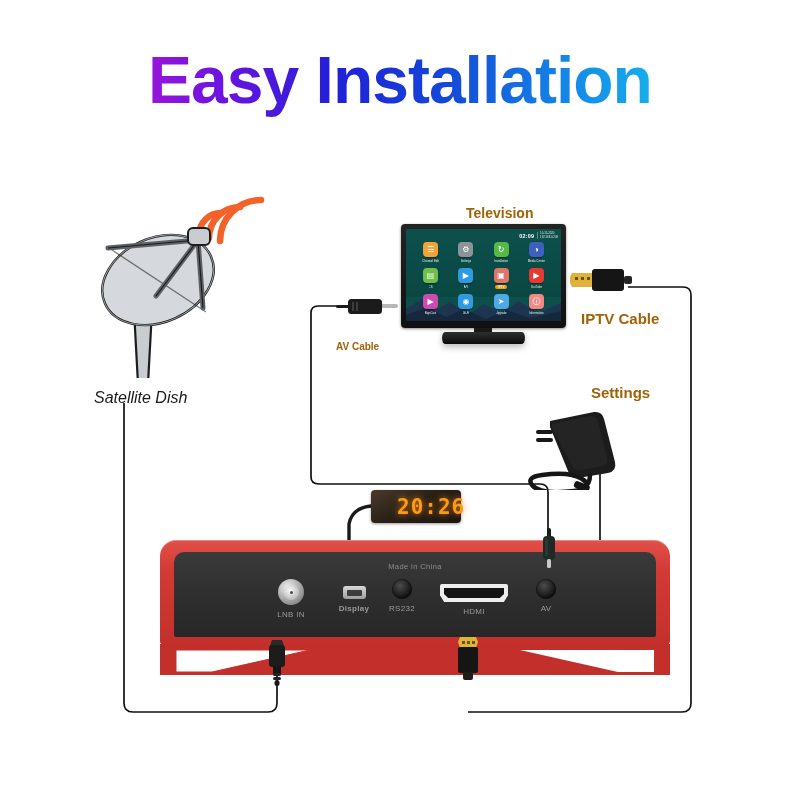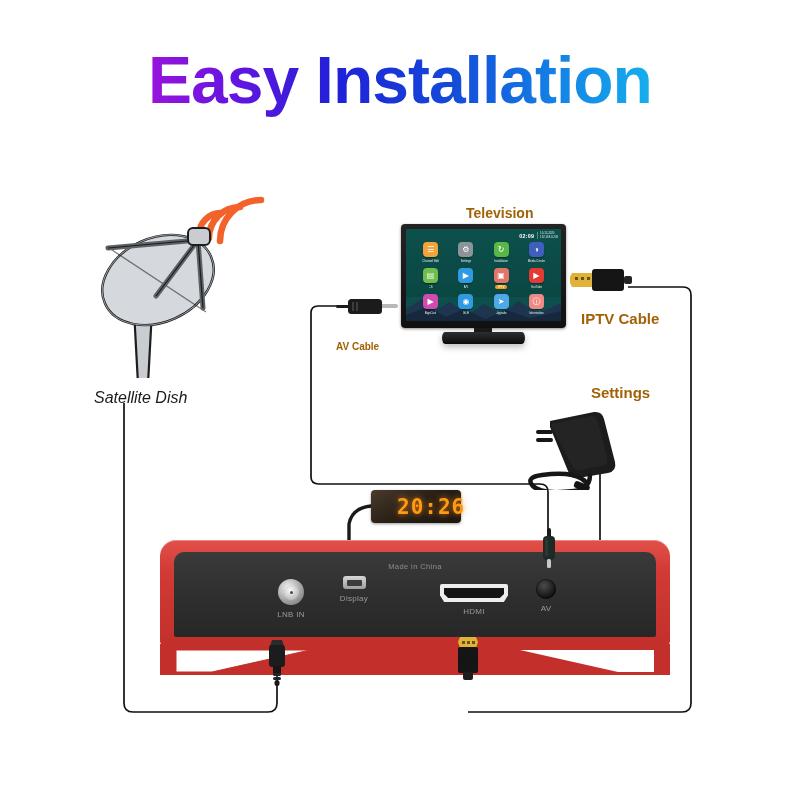--- a/index.html
+++ b/index.html
@@ -300,25 +300,29 @@
     <div class="rcv-body">
       <div class="rcv-face">
         <div class="rcv-made">Made in China</div>
         <div class="rcv-ports" id="rcv-ports">
             <div class="port" style="left: 77px; top: 3px; width: 80px;">
               <div class="p-f">
                 <i></i>
               </div>
               <div class="port-lab">LNB IN</div>
             </div>
-            <div class="port" style="left: 140px; top: 0; width: 80px;">
+            <div class="port" style="left: 140px; top: 10px; width: 80px; font-weight: bold;">
               <div class="p-usb">
                 <b></b>
               </div>
               <div class="port-lab">Display</div>
+            </div>
+            <div class="port" style="left: 188px; top: 3px; width: 80px;">
+              <div class="p-jack"></div>
+              <div class="port-lab">RS232</div>
             </div>
             <div class="port" style="left: 332px; top: 3px; width: 80px;">
               <div class="p-jack"></div>
               <div class="port-lab">AV</div>
             </div>
             <div class="port" style="left: 260px; top: 8px; width: 80px;">
               <div class="p-hdmi">
                 <b></b>
               </div>
               <div class="port-lab">HDMI</div>

